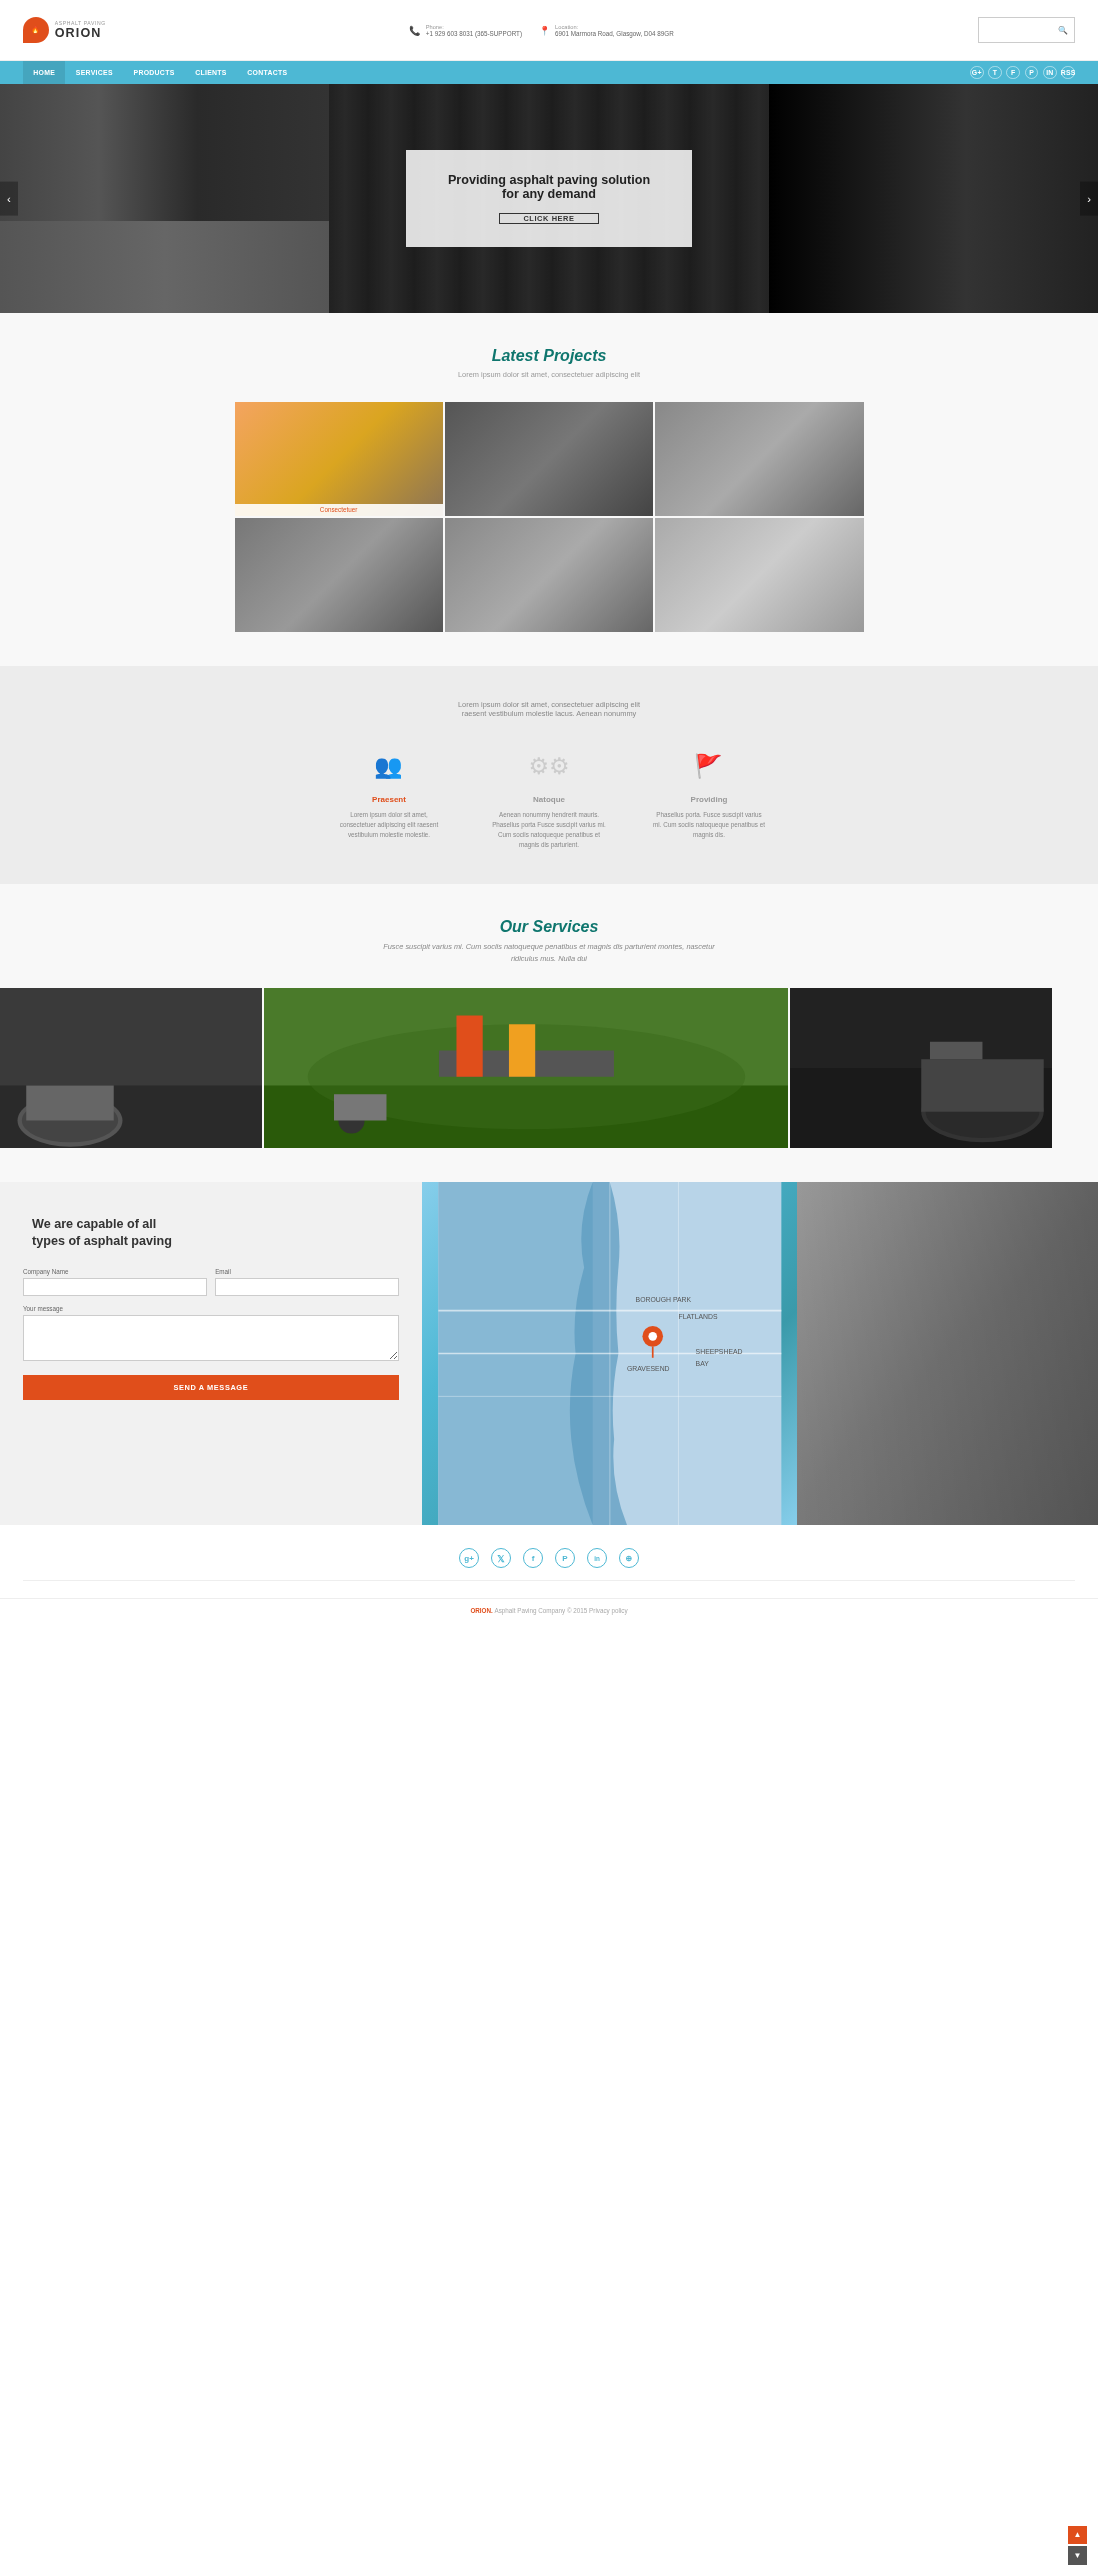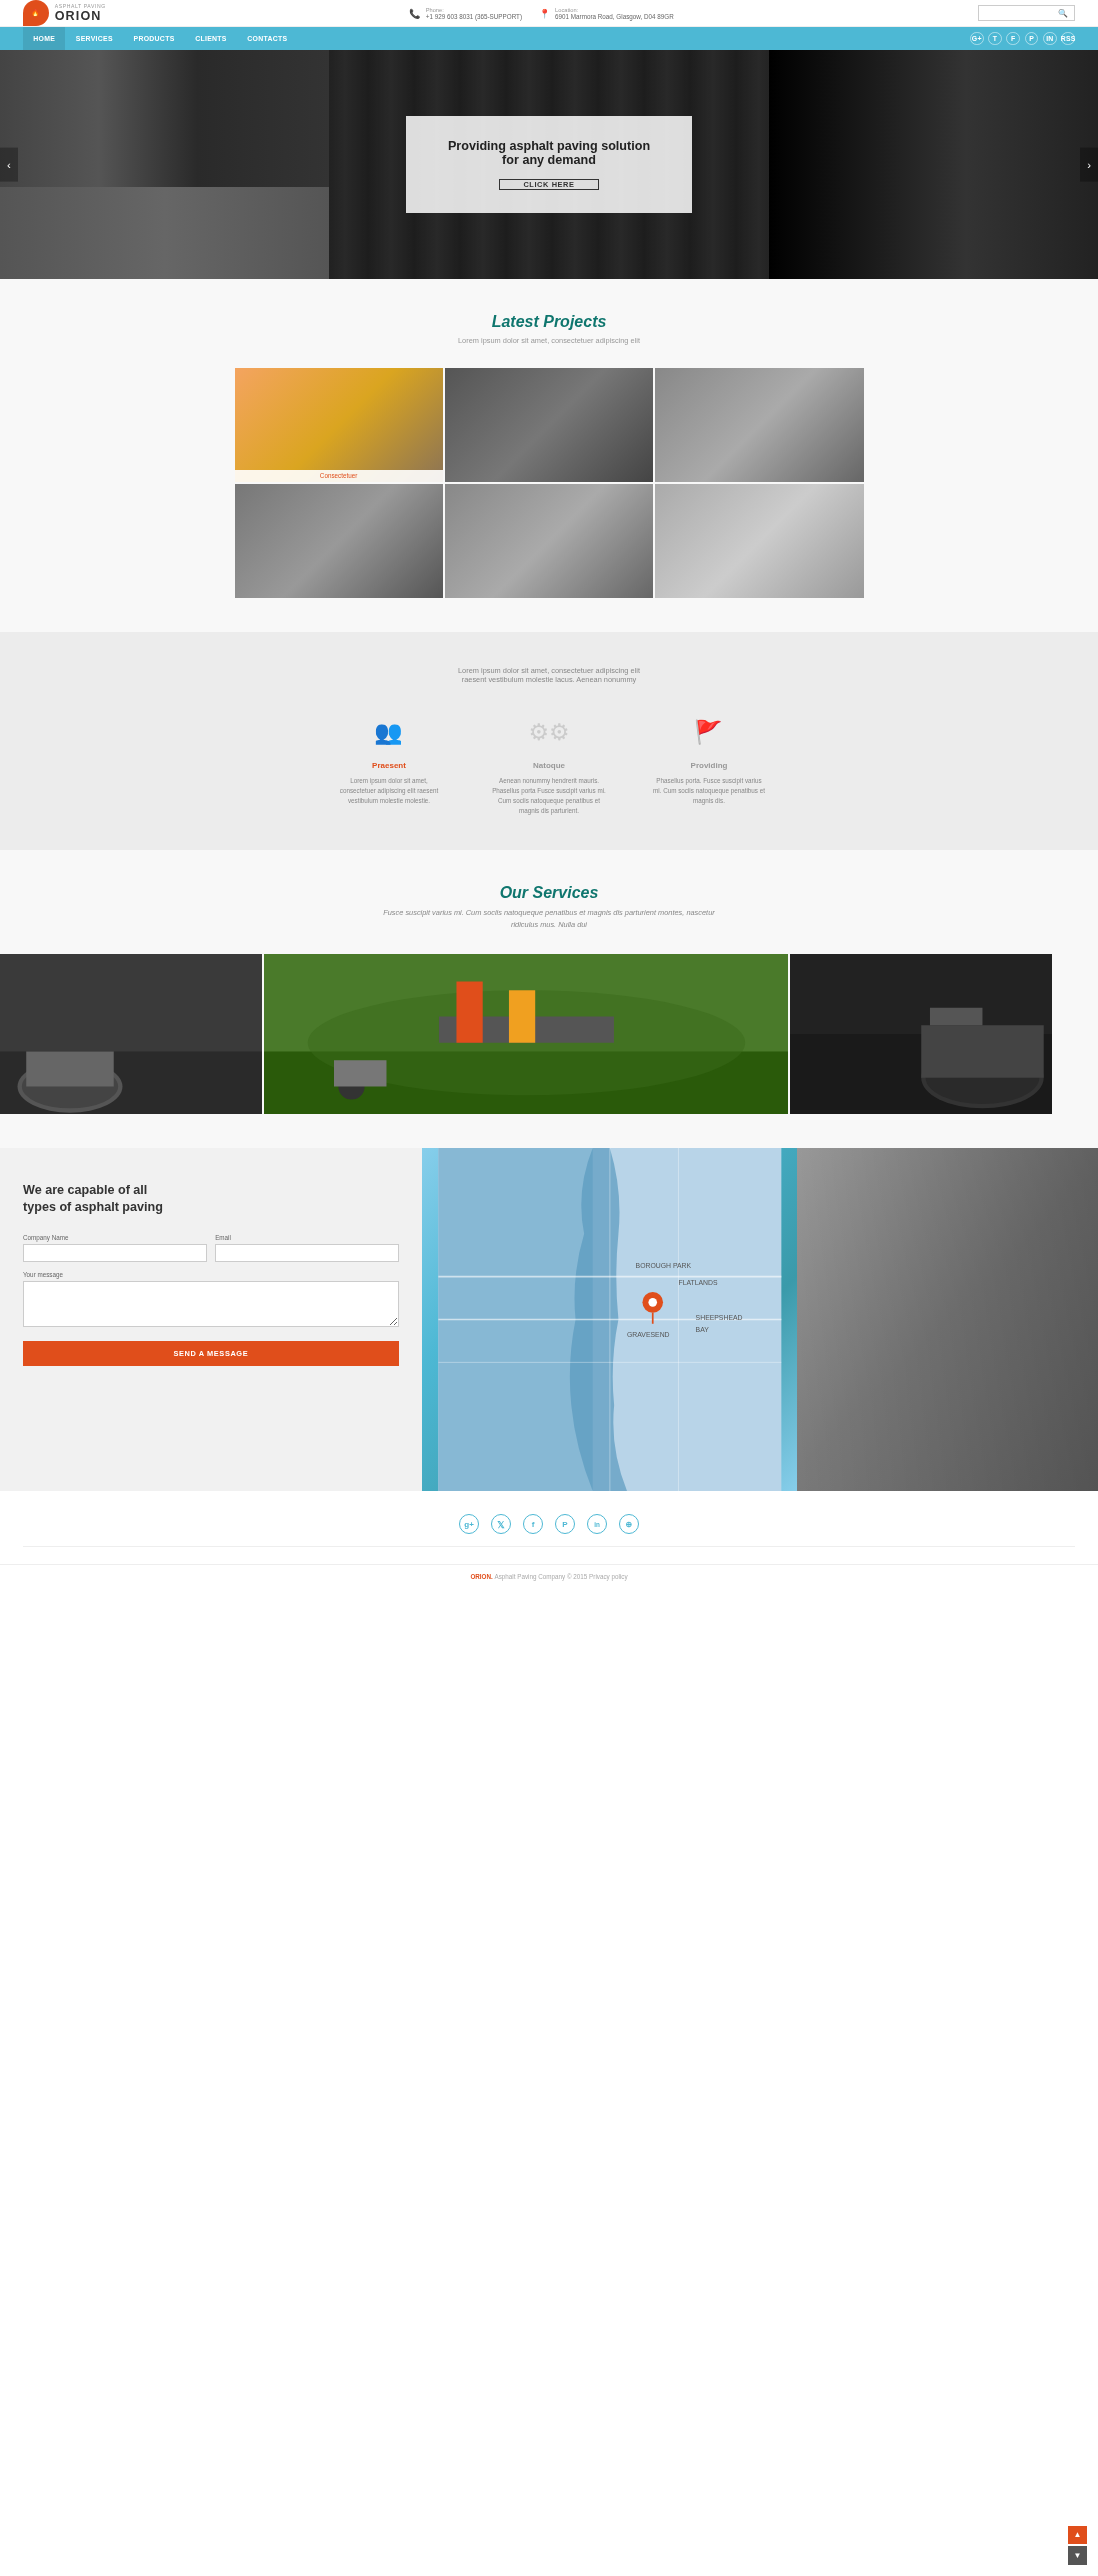--- a/index.html
+++ b/index.html
@@ -2,23 +2,22 @@
 <html style="font-size:9.2px"><head>
   <meta charset="utf-8">
   <style>
     * { margin: 0; padding: 0; box-sizing: border-box; }
     body { font-family: Arial, sans-serif; color: #333; background: #fff; }
 
     
     .top-bar {
       background: #fff;
       display: flex;
-      align-items: center;
       justify-content: space-between;
-      padding: 0 23px;
+      padding: 17px 23px;
       border-bottom: 0.6px solid #eee;
       gap: 9px;
     }
     .logo-area { display: flex; align-items: center; gap: 5.7px; }
     .logo-icon {
       width: 26px; height: 26px;
       background: #e04e1b;
       border-radius: 50% 50% 50% 0;
       display: flex; align-items: center; justify-content: center;
       color: #fff; font-weight: bold; font-size: 6.9px;
@@ -192,21 +191,21 @@
       color: #fff; font-size: 6.9px;
     }
     .svc-img-1 { background: linear-gradient(to bottom, #555, #333); }
     .svc-img-2 { background: linear-gradient(to bottom, #4a7a2a, #3a5a1a); flex: 2; }
     .svc-img-3 { background: linear-gradient(to bottom, #333, #222); }
     .contact-form-area {
       flex: 1;
       padding: 34px 23px;
       background: rgba(240,240,240,0.95);
     }
-    .contact-form-area h3 { font-size: 13.7px; font-weight: bold; color: #333; line-height: 1.3; margin-bottom: 17px; max-width: 172px; }
+    .contact-form-area h3 { font-size: 13.7px; font-weight: bold; color: #333; line-height: 1.3; margin-bottom: 17px; max-width: 172px; margin-left: 9px; }
     .form-row { display: flex; gap: 8.6px; margin-bottom: 8.6px; }
     .form-group { display: flex; flex-direction: column; flex: 1; }
     .form-group label { font-size: 6.3px; color: #666; margin-bottom: 2.9px; }
     .form-group input, .form-group textarea {
       border: 0.6px solid #ccc;
       padding: 4.6px 5.7px;
       font-size: 6.9px;
       outline: none;
       background: #fff;
     }

